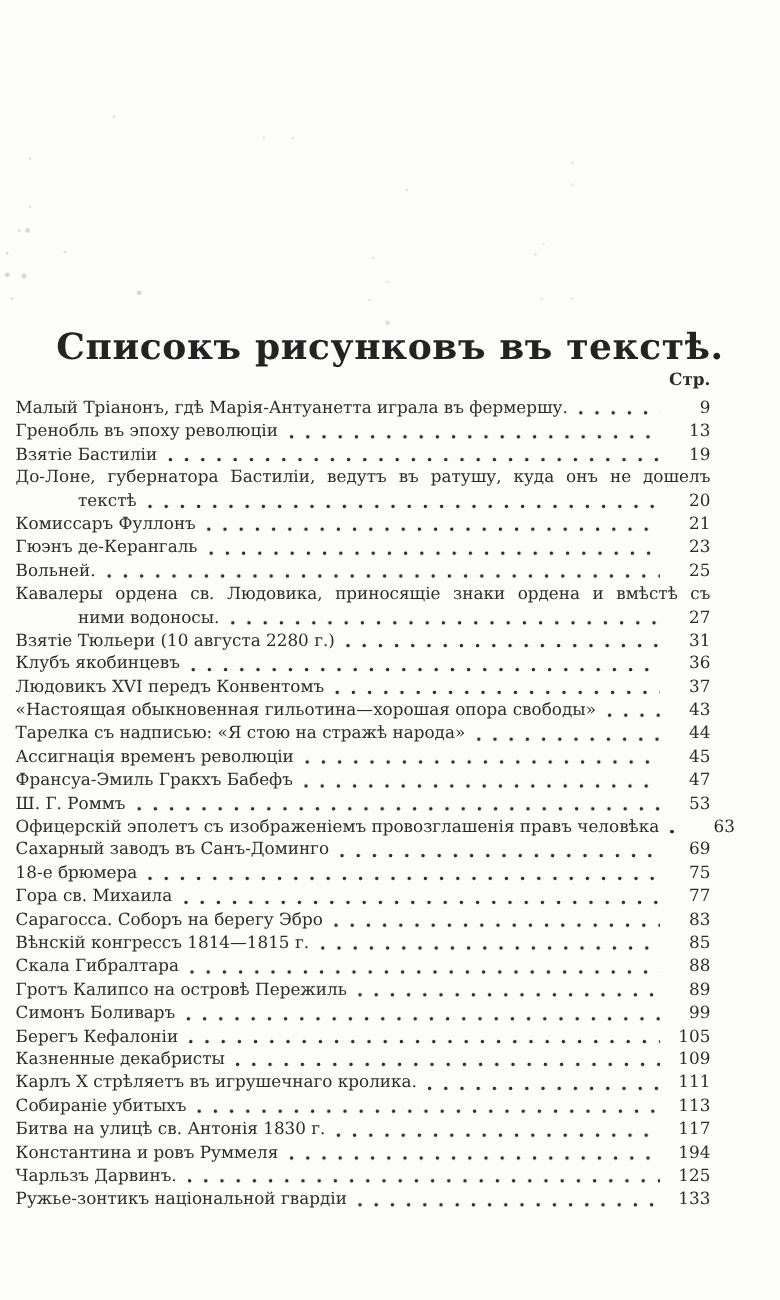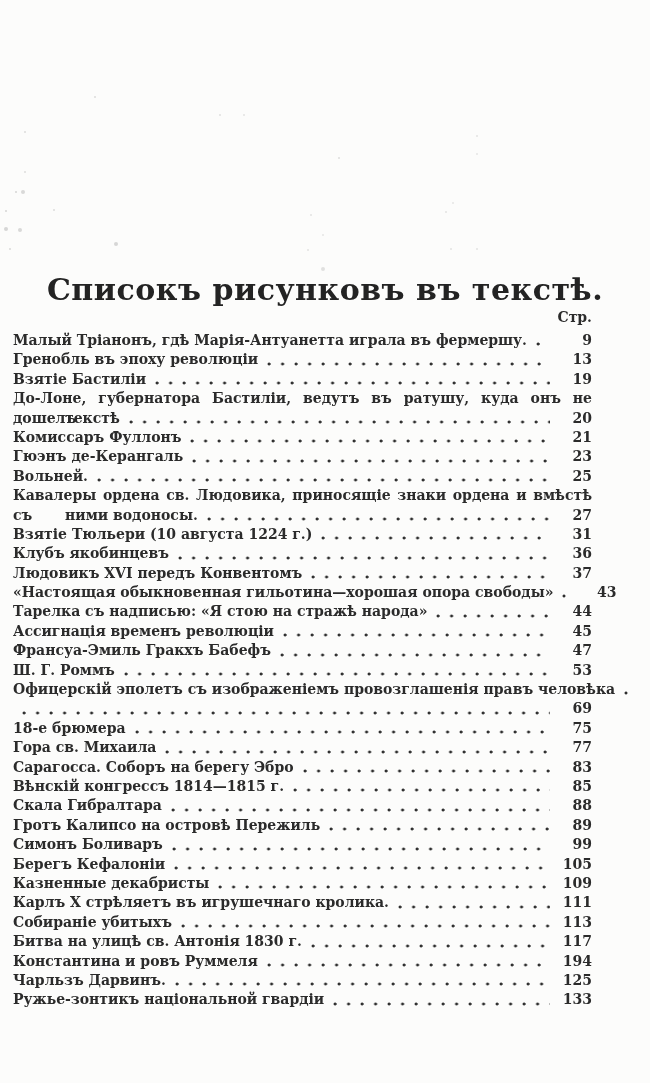--- a/index.html
+++ b/index.html
@@ -38,21 +38,21 @@
     text-align:center;
     font-size:30px;font-weight:bold;letter-spacing:.5px;
     color:#232323;
   }
   .str-header{
     position:absolute;top:309px;right:58px;
     font-size:14px;font-weight:bold;text-align:right;
   }
   .toc{
     position:absolute;top:331px;left:13px;right:58px;
-    font-size:14px;font-weight:bold;line-height:19.4px;
+    font-size:14px;font-weight:normal;line-height:19.4px;
   }
   .row{display:flex;align-items:baseline;height:19.4px;}
   .row .t{white-space:nowrap;}
   .row .ind{flex:none;width:52px;}
   .leader{
     flex:1;min-width:12px;height:4px;align-self:flex-end;
     margin:0 8px 4px 9px;
     background-image:radial-gradient(circle at 2px 2px, #2e2e2e 1.35px, rgba(0,0,0,0) 1.7px);
     background-size:13.5px 4px;background-repeat:repeat-x;background-position:left bottom;
   }
@@ -107,21 +107,21 @@
         <span class="num">25</span>
       </div>
       <div class="jline">Кавалеры ордена св. Людовика, приносящіе знаки ордена и вмѣстѣ съ</div>
       <div class="row">
         <span class="ind"></span>
         <span class="t">ними водоносы.</span>
         <span class="leader"></span>
         <span class="num">27</span>
       </div>
       <div class="row">
-        <span class="t">Взятіе Тюльери (10 августа 1224 г.)</span>
+        <span class="t">Взятіе Тюльери (10 августа 2280 г.)</span>
         <span class="leader"></span>
         <span class="num">31</span>
       </div>
       <div class="row">
         <span class="t">Клубъ якобинцевъ</span>
         <span class="leader"></span>
         <span class="num">36</span>
       </div>
       <div class="row">
         <span class="t">Людовикъ XVI передъ Конвентомъ</span>
@@ -152,20 +152,21 @@
         <span class="t">Ш. Г. Роммъ</span>
         <span class="leader"></span>
         <span class="num">53</span>
       </div>
       <div class="row">
         <span class="t">Офицерскій эполетъ съ изображеніемъ провозглашенія правъ человѣка</span>
         <span class="leader"></span>
         <span class="num">63</span>
       </div>
       <div class="row">
+        <span class="t">Сахарный заводъ въ Санъ-Доминго</span>
         <span class="leader"></span>
         <span class="num">69</span>
       </div>
       <div class="row">
         <span class="t">18-е брюмера</span>
         <span class="leader"></span>
         <span class="num">75</span>
       </div>
       <div class="row">
         <span class="t">Гора св. Михаила</span>

